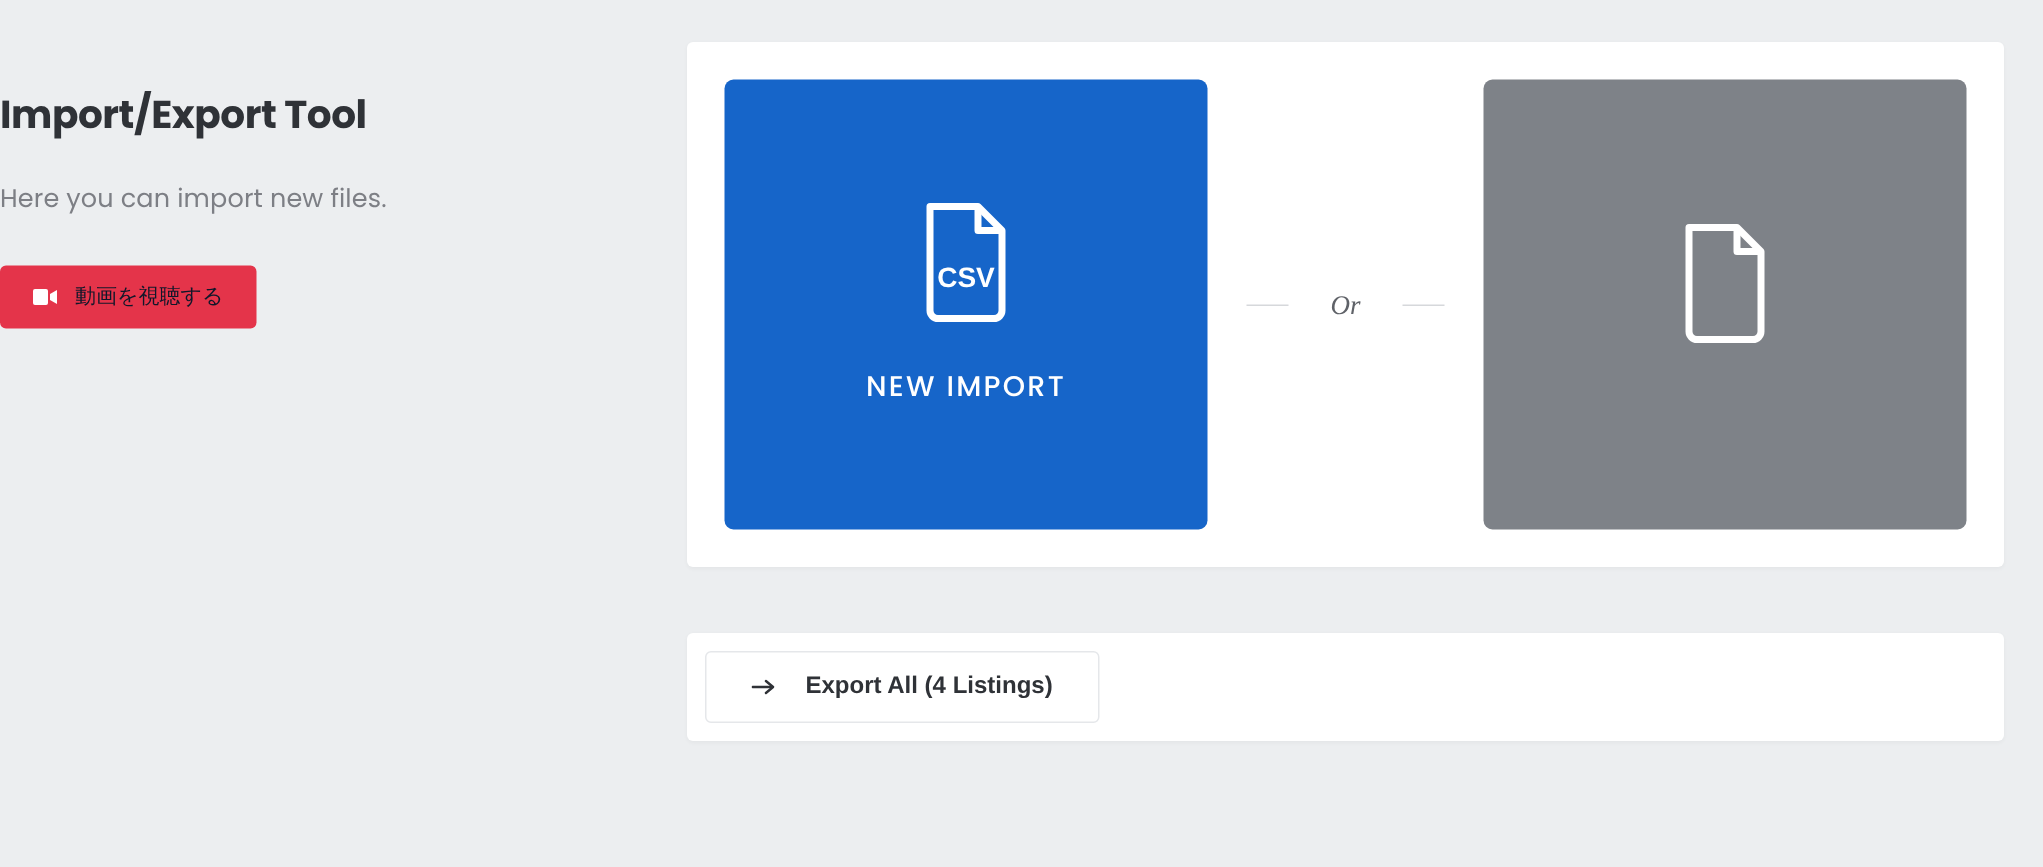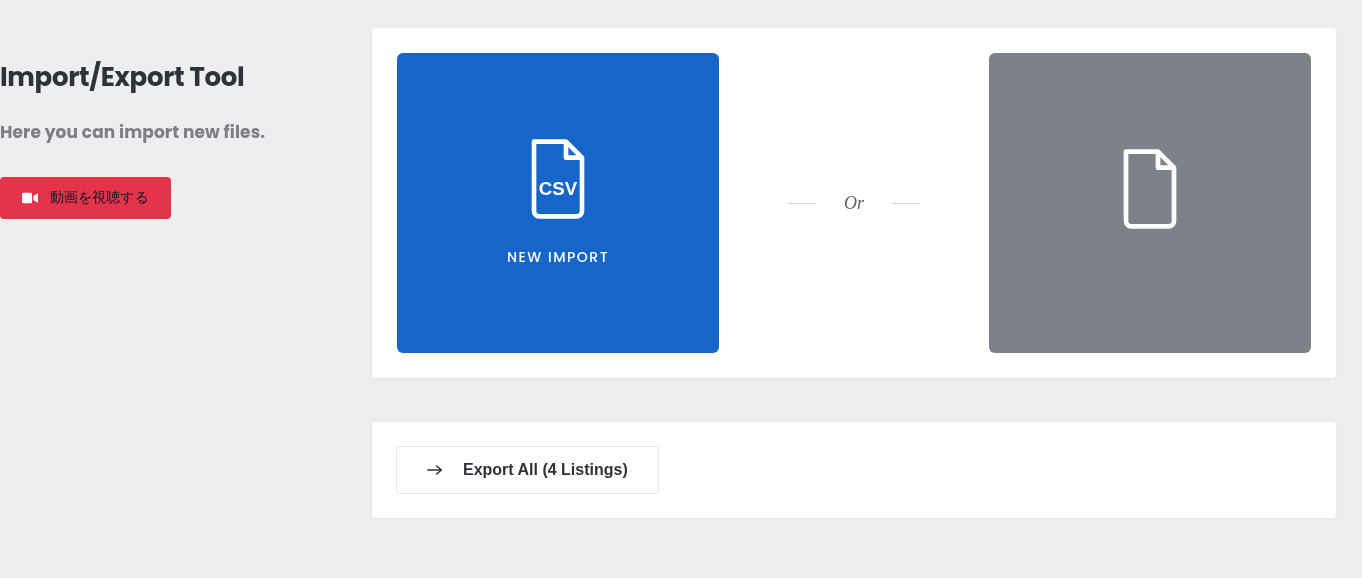--- a/index.html
+++ b/index.html
@@ -9,35 +9,35 @@
   width: 1362px;
   height: 578px;
   overflow: hidden;
 }
 .container {
   display: flex;
   width: 100%;
   height: 100%;
 }
 .sidebar {
-  width: 372px;
+  width: 458px;
   padding: 58px 0 0 0;
   flex-shrink: 0;
 }
 .page-title {
   font-size: 26px;
   font-weight: 700;
   color: #2f3237;
   margin-bottom: 22px;
   letter-spacing: -0.3px;
 }
 .page-subtitle {
   font-size: 17px;
   color: #7d7f85;
-  font-weight: 700;
+  font-weight: 400;
   margin-bottom: 32px;
   letter-spacing: 0.1px;
 }
 .video-btn {
   background: #e4344a;
   color: #0f172a;
   border: none;
   padding: 12px 22px;
   font-size: 14px;
   font-weight: 500;
@@ -72,21 +72,21 @@
   flex-direction: column;
   align-items: center;
   justify-content: center;
   cursor: pointer;
   color: #fff;
 }
 .tile-blue { background: #1665c9; }
 .tile-gray { background: #7e8288; }
 .tile svg { width: 64px; height: 80px; margin-bottom: 28px; }
 .tile-label {
-  font-size: 14px;
+  font-size: 19px;
   font-weight: 500;
   letter-spacing: 1.5px;
 }
 .or-sep {
   display: flex;
   align-items: center;
   gap: 28px;
   color: #8a8d92;
 }
 .or-sep .line {
@@ -97,21 +97,21 @@
 .or-sep .txt {
   font-size: 18px;
   font-style: italic;
   color: #5f6268;
   font-family: Georgia, serif;
 }
 .export-card {
   background: #fff;
   border-radius: 4px;
   box-shadow: 0 1px 3px rgba(0,0,0,0.04);
-  padding: 24px;
+  padding: 12px;
 }
 .export-btn {
   background: #fff;
   border: 1px solid #e5e7ea;
   border-radius: 4px;
   padding: 14px 30px;
   font-size: 16px;
   font-weight: 600;
   color: #2f3237;
   cursor: pointer;

